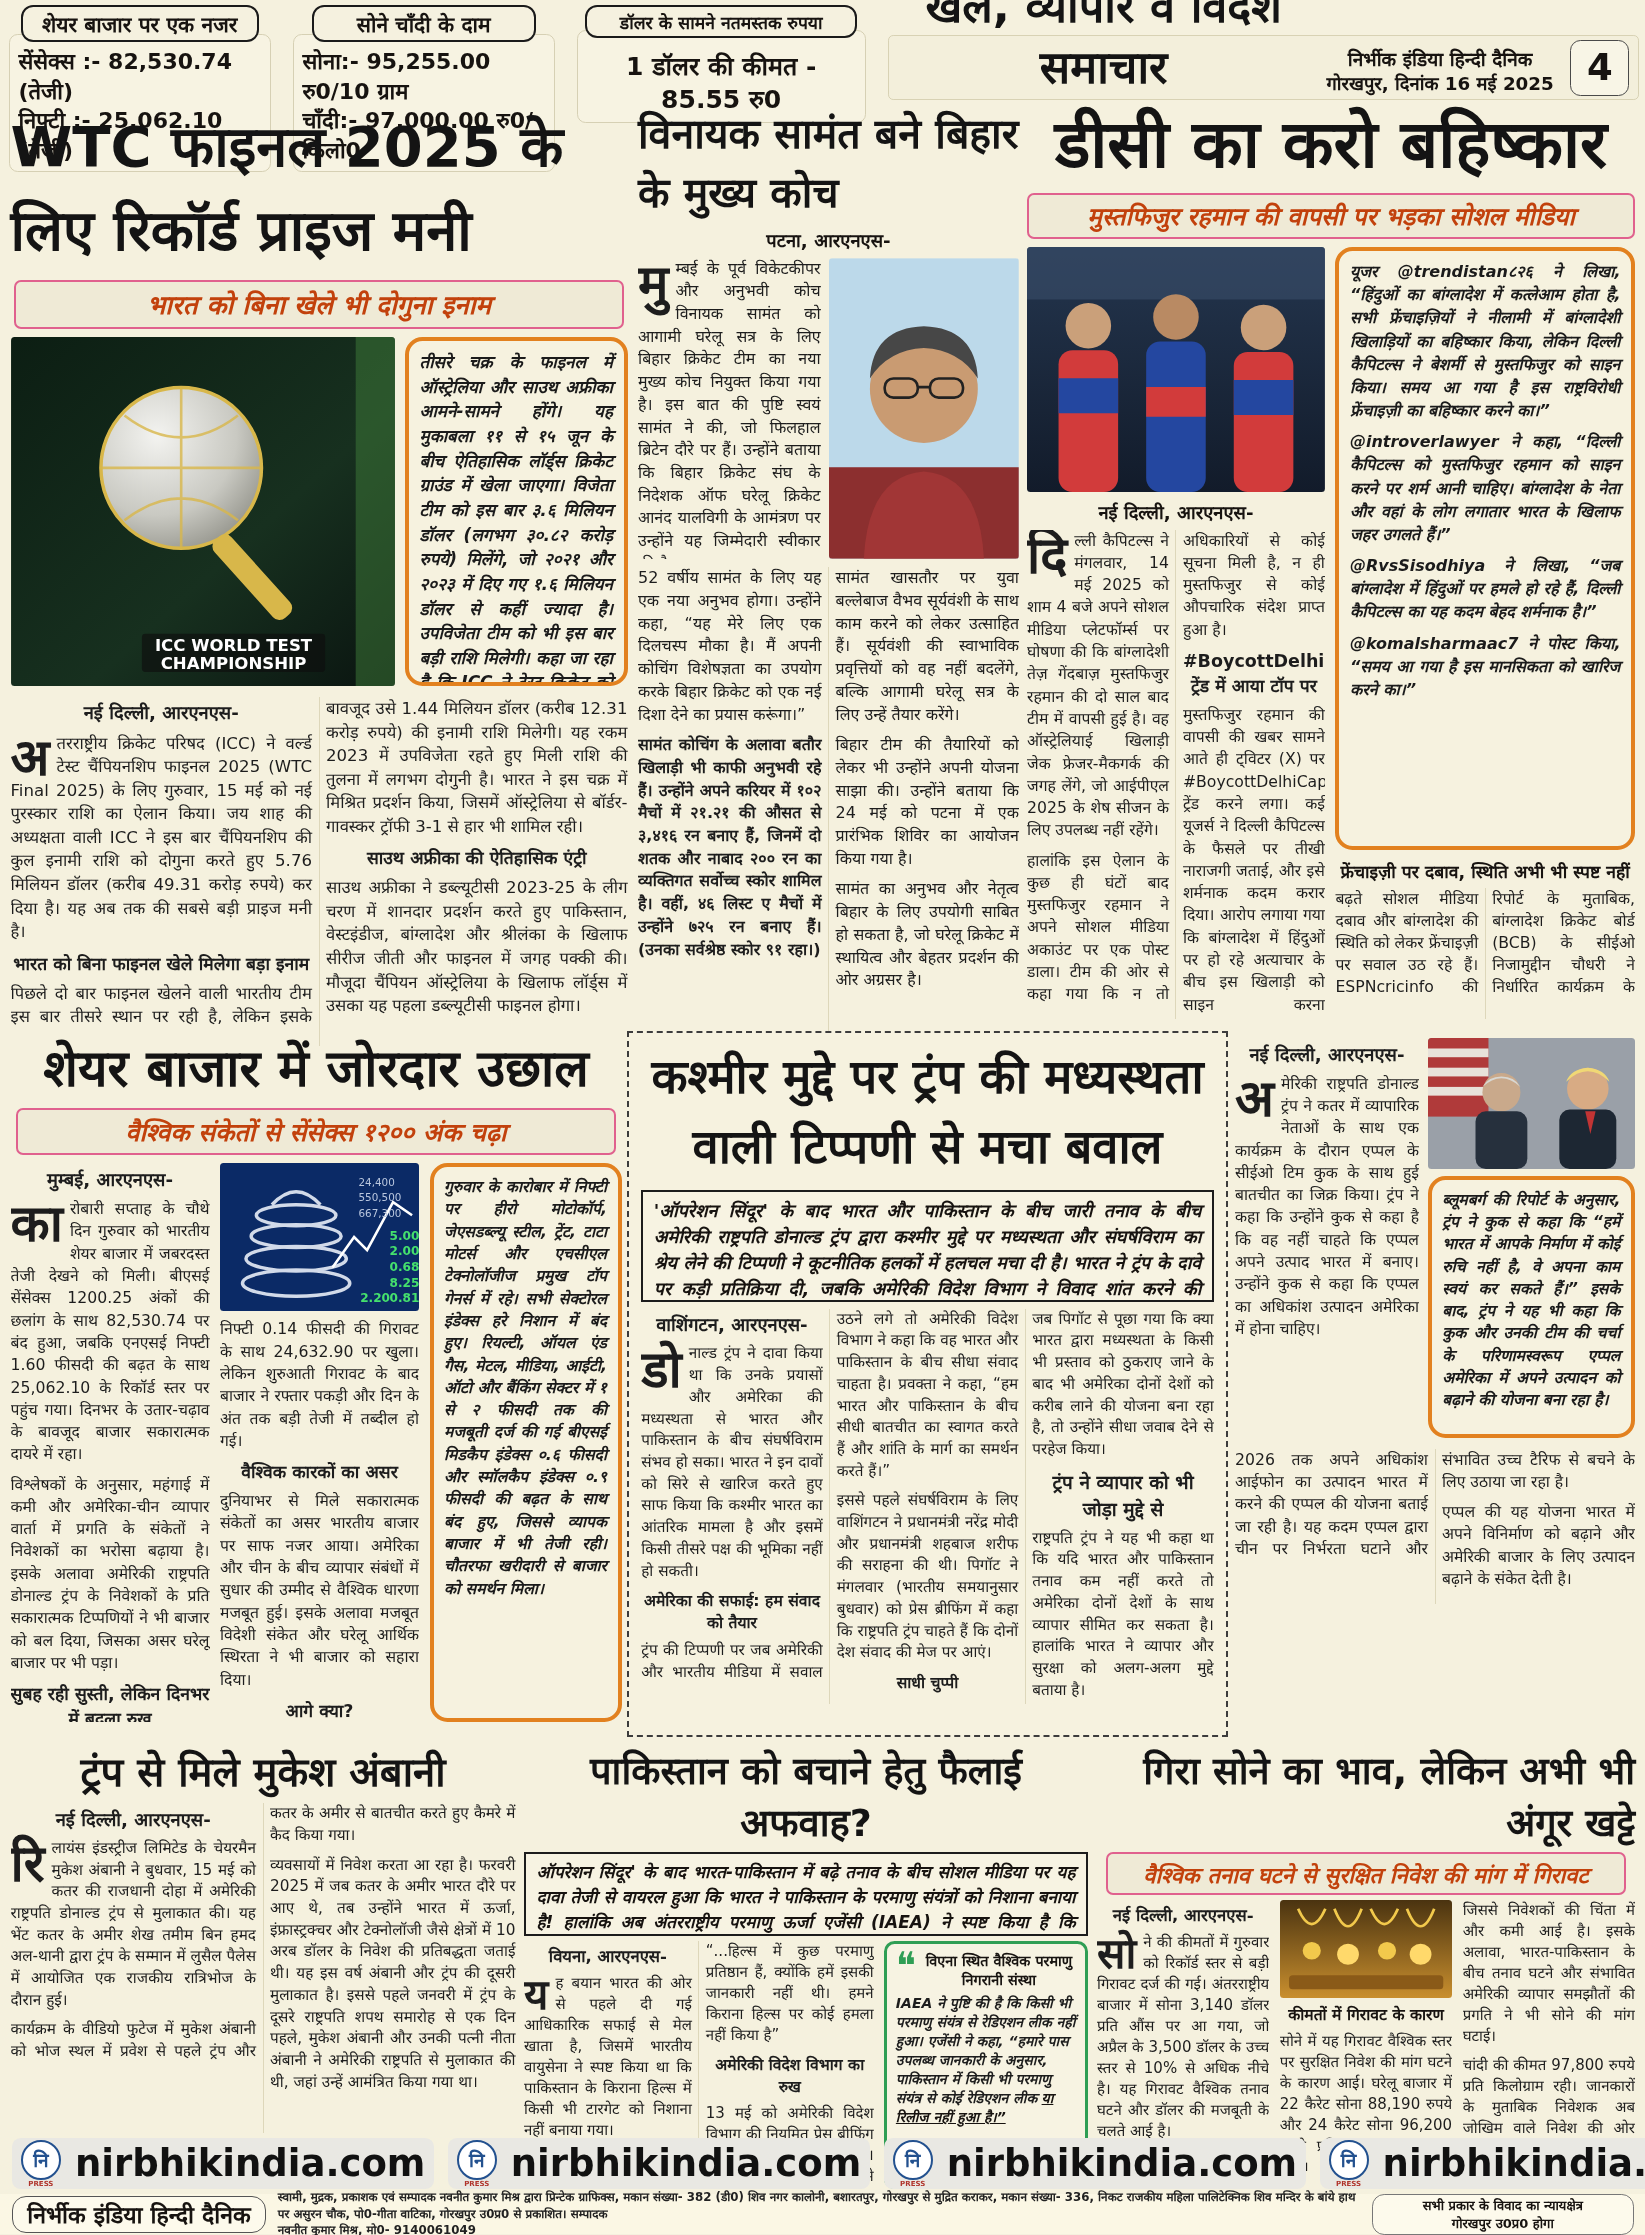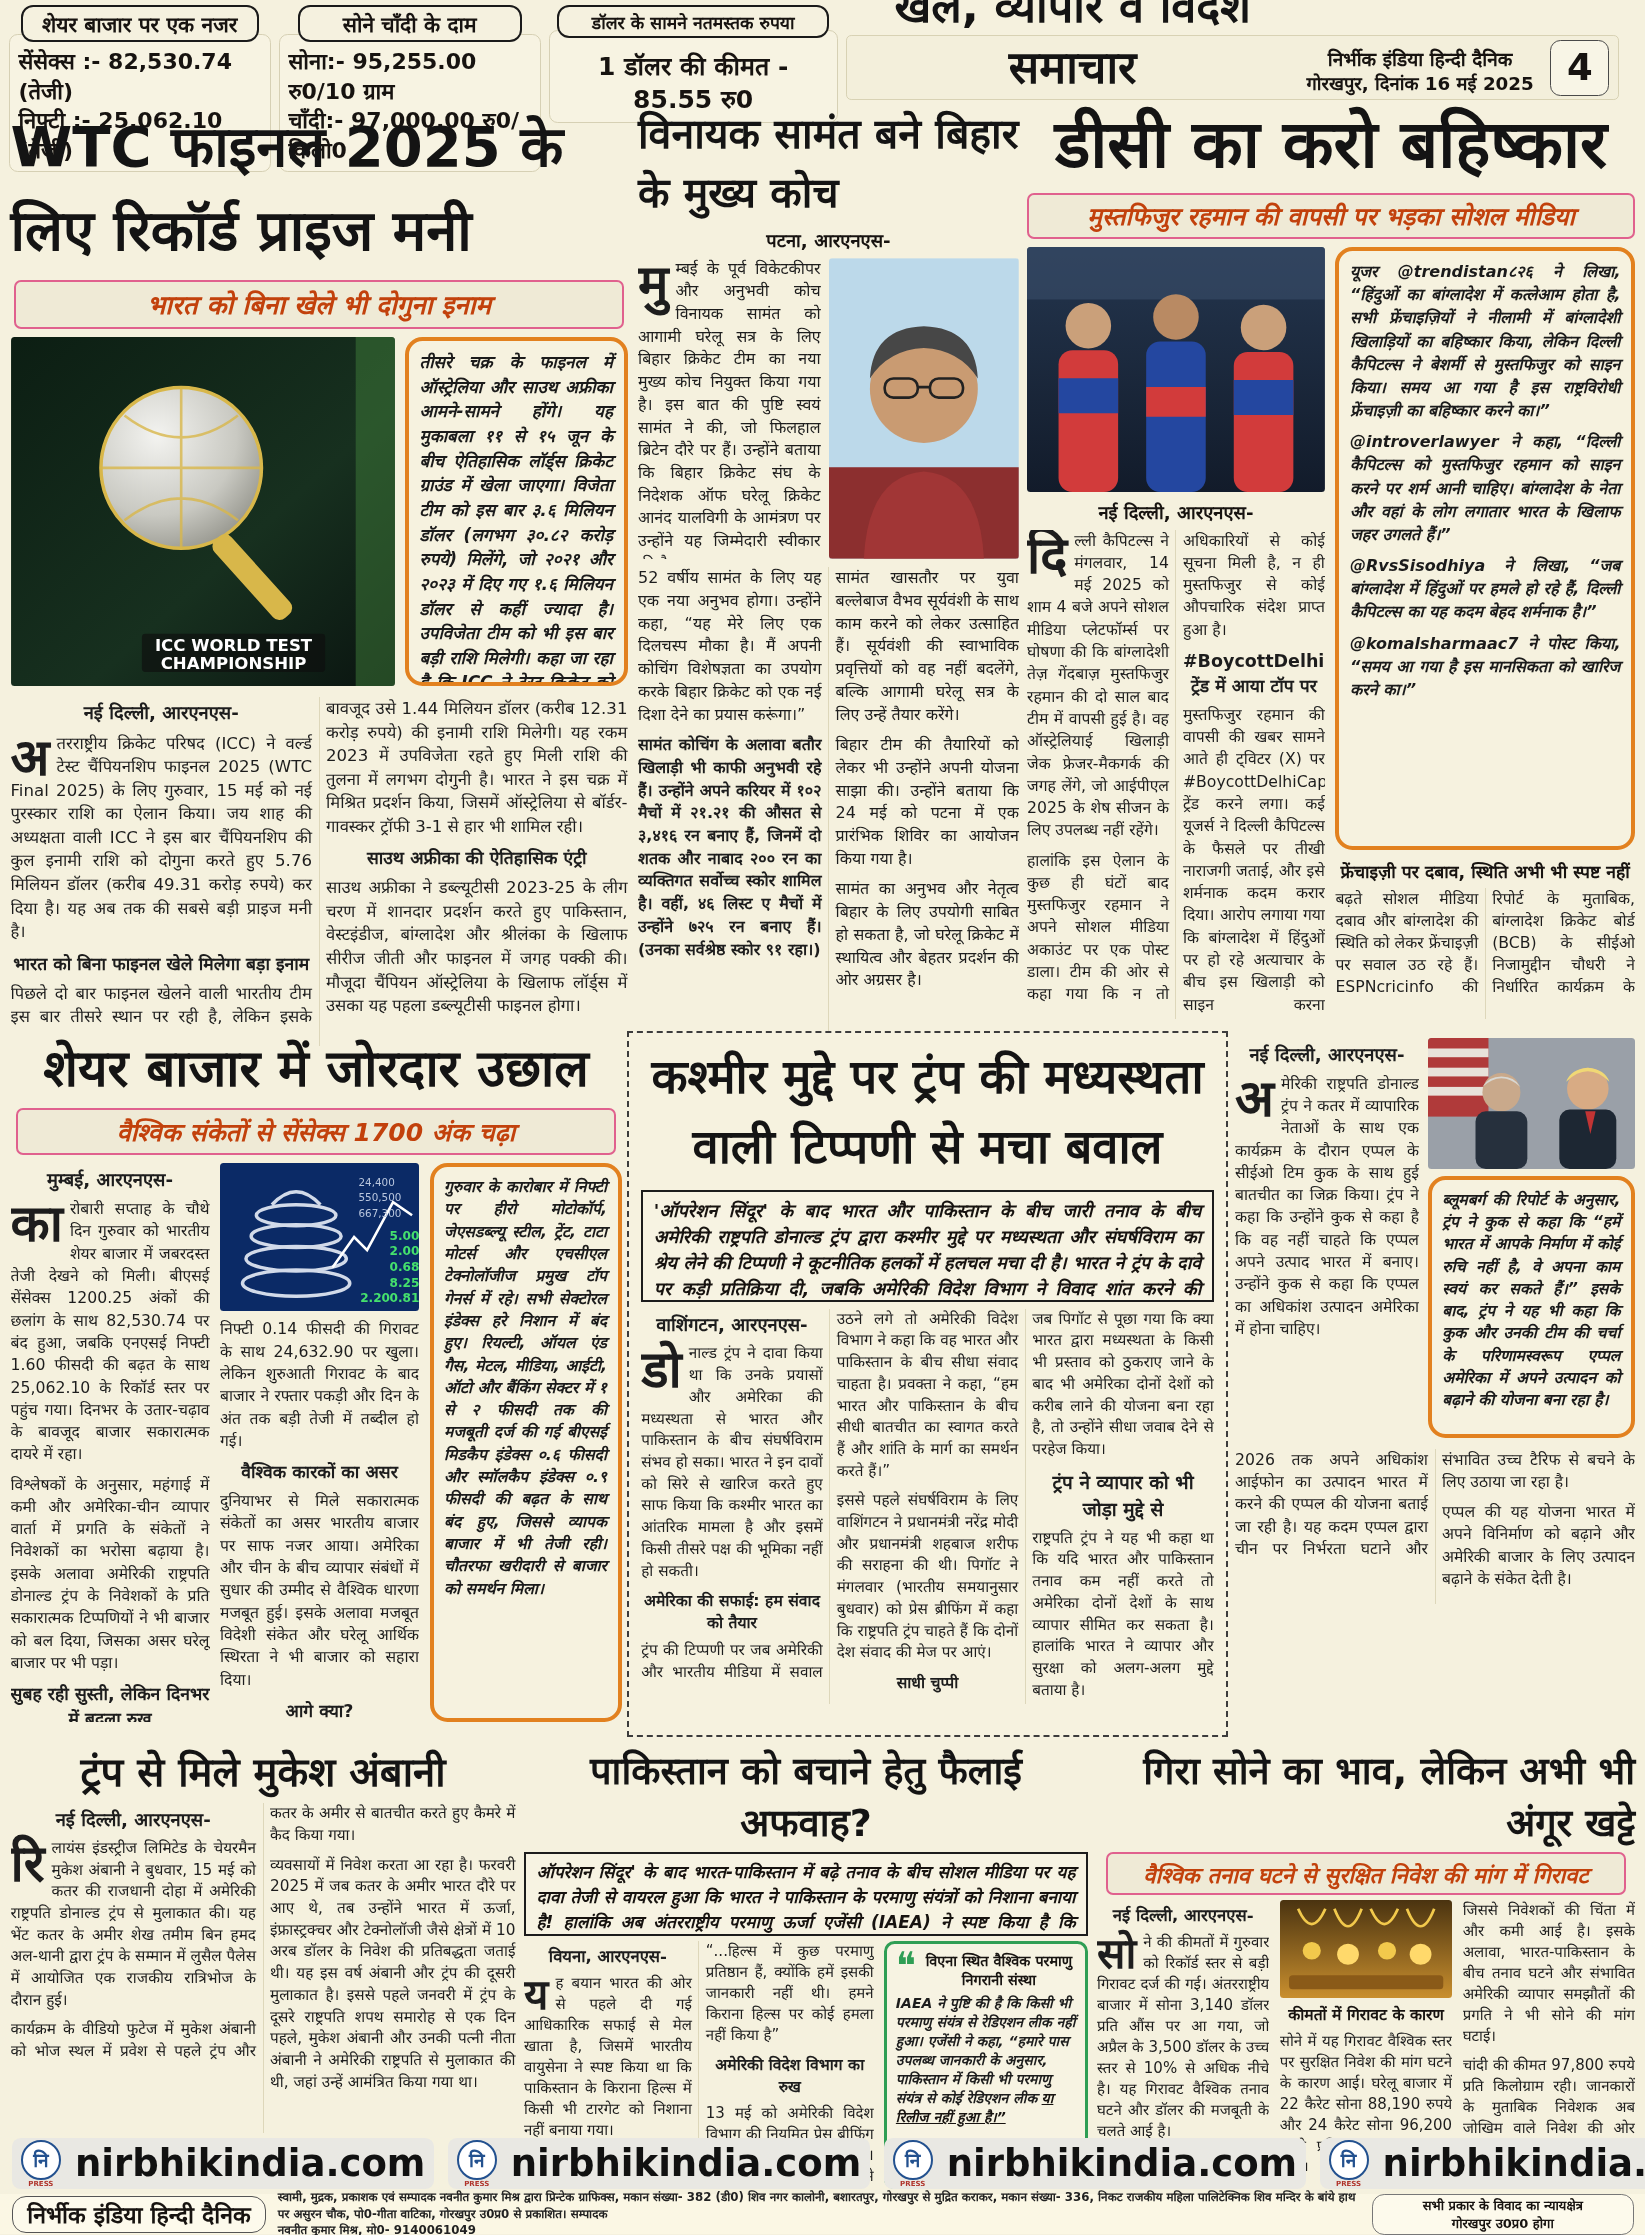--- a/index.html
+++ b/index.html
@@ -25,21 +25,21 @@
 .logo{width:40px;height:40px;border-radius:50%;border:2.2px solid #23518f;background:#fff;color:#23518f;font-weight:800;font-size:19px;display:flex;align-items:center;justify-content:center;flex:none}
 .greenbox{border:3.5px solid #2f9e54;border-radius:10.5px;background:#f7f3e2;padding:7px 8.7px;overflow:hidden}
 .ul{text-decoration:underline}
 svg{display:block}
 </style>
 </head>
 <body>
 
 <div class="page">
 
-  <div class="abs" style="top:5.2px;left:8.7px;right:27px;height:96px;display:flex;gap:8px">
+  <div class="abs" style="top:5.2px;left:8.7px;right:7px;height:96px;display:flex;gap:22px">
     <div style="width:262px">
       <div class="hbox-label" style="margin:0 12.2px">शेयर बाजार पर एक नजर</div>
       <div class="hbox-vals">
         <div>सेंसेक्स :- 82,530.74  (तेजी)</div>
         <div>निफ्टी :-  25,062.10  (तेजी)</div>
       </div>
     </div>
     <div style="width:262px">
       <div class="hbox-label" style="margin:0 19px">सोने चाँदी के दाम</div>
       <div class="hbox-vals">
@@ -170,21 +170,21 @@
         <div class="ssub" style="margin-top:8.7px">फ्रेंचाइज़ी पर दबाव, स्थिति अभी भी स्पष्ट नहीं</div>
         <div class="body c2 clip" style="font-size:15.7px;line-height:1.4;height:131px">
           <p>बढ़ते सोशल मीडिया दबाव और बांग्लादेश की स्थिति को लेकर फ्रेंचाइज़ी पर सवाल उठ रहे हैं। ESPNcricinfo की रिपोर्ट के मुताबिक, बांग्लादेश क्रिकेट बोर्ड (BCB) के सीईओ निजामुद्दीन चौधरी ने निर्धारित कार्यक्रम के अनुसार टीम का दौरा जारी रहने की बात कही। स्थिति की अस्पष्टता और सोशल मीडिया पर बढ़ते विरोध के बीच दिल्ली कैपिटल्स की ओर से अभी कोई नया आधिकारिक बयान नहीं आया है।</p>
         </div>
       </div>
     </div>
   </div>
 
   <div class="abs" style="top:1031px;left:10.5px;width:611px;height:706px">
     <div class="hl" style="font-size:51px;text-align:center">शेयर बाजार में जोरदार उछाल</div>
-    <div class="subbox" style="font-size:25px;margin:7px 5.2px 8.7px">वैश्विक संकेतों से सेंसेक्स 1700 अंक चढ़ा</div>
+    <div class="subbox" style="font-size:25px;margin:7px 5.2px 8.7px">वैश्विक संकेतों से सेंसेक्स १२०० अंक चढ़ा</div>
     <div style="display:flex;gap:10.5px;height:559px">
       <div class="body clip" style="flex:1;font-size:15.7px;line-height:1.42">
         <div class="byline">मुम्बई, आरएनएस-</div>
         <p><span class="dcap">का</span><span>रोबारी सप्ताह के चौथे दिन गुरुवार को भारतीय शेयर बाजार में जबरदस्त तेजी देखने को मिली। बीएसई सेंसेक्स 1200.25 अंकों की छलांग के साथ 82,530.74 पर बंद हुआ, जबकि एनएसई निफ्टी 1.60 फीसदी की बढ़त के साथ 25,062.10 के रिकॉर्ड स्तर पर पहुंच गया। दिनभर के उतार-चढ़ाव के बावजूद बाजार सकारात्मक दायरे में रहा।</span></p>
         <p>विश्लेषकों के अनुसार, महंगाई में कमी और अमेरिका-चीन व्यापार वार्ता में प्रगति के संकेतों ने निवेशकों का भरोसा बढ़ाया है। इसके अलावा अमेरिकी राष्ट्रपति डोनाल्ड ट्रंप के निवेशकों के प्रति सकारात्मक टिप्पणियों ने भी बाजार को बल दिया, जिसका असर घरेलू बाजार पर भी पड़ा।</p>
         <div class="ssub">सुबह रही सुस्ती, लेकिन दिनभर में बदला रुख</div>
 
       </div>
       <div class="body clip" style="flex:1;font-size:15.7px;line-height:1.42">
         <svg width="100%" height="148" viewBox="0 0 230 170" preserveAspectRatio="none" style="margin-bottom:7px;border-radius:3.5px;font-size:18px">

